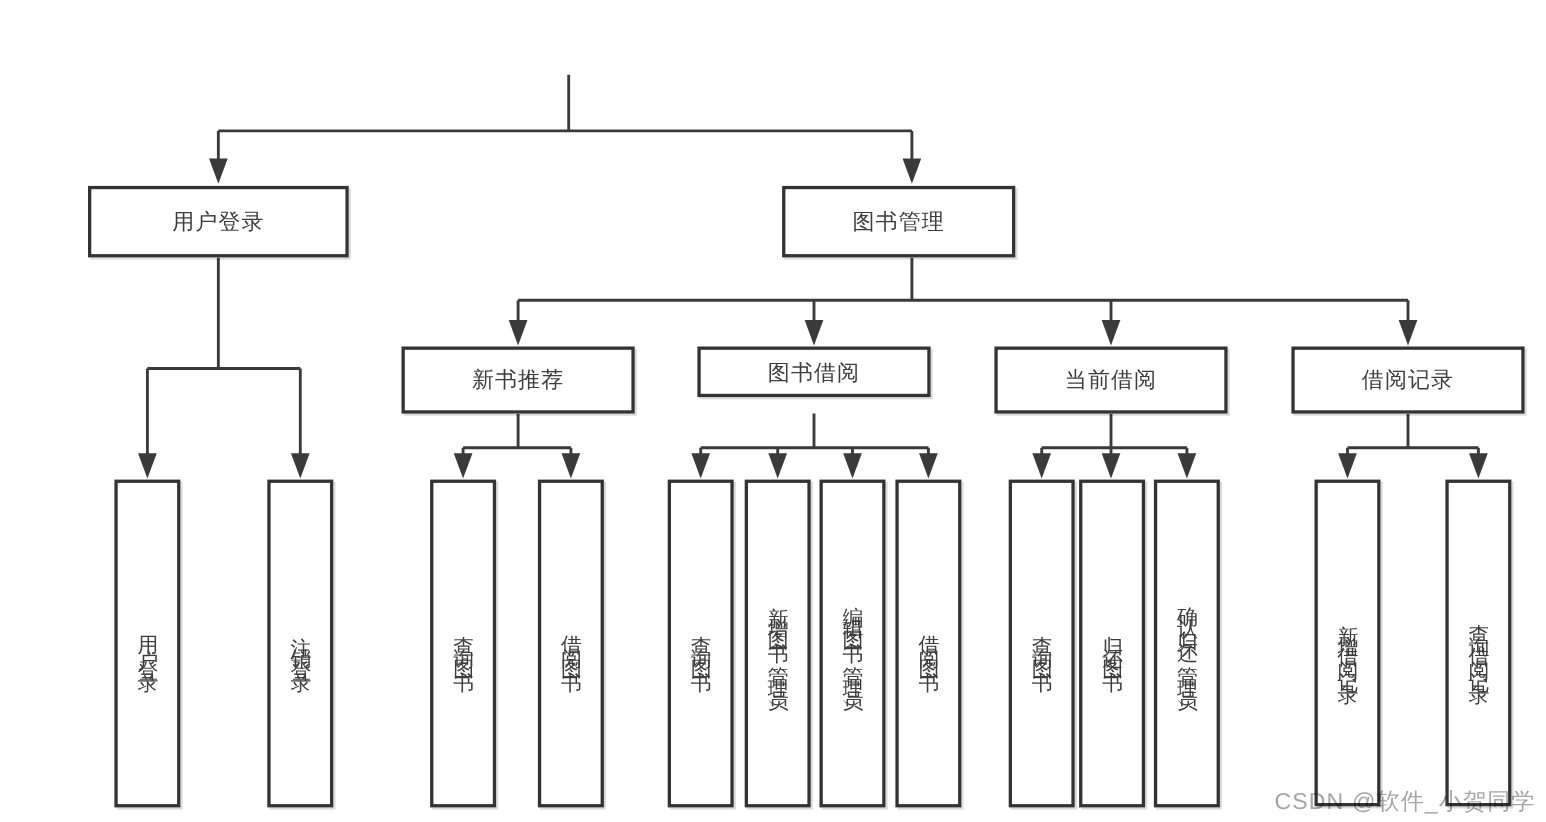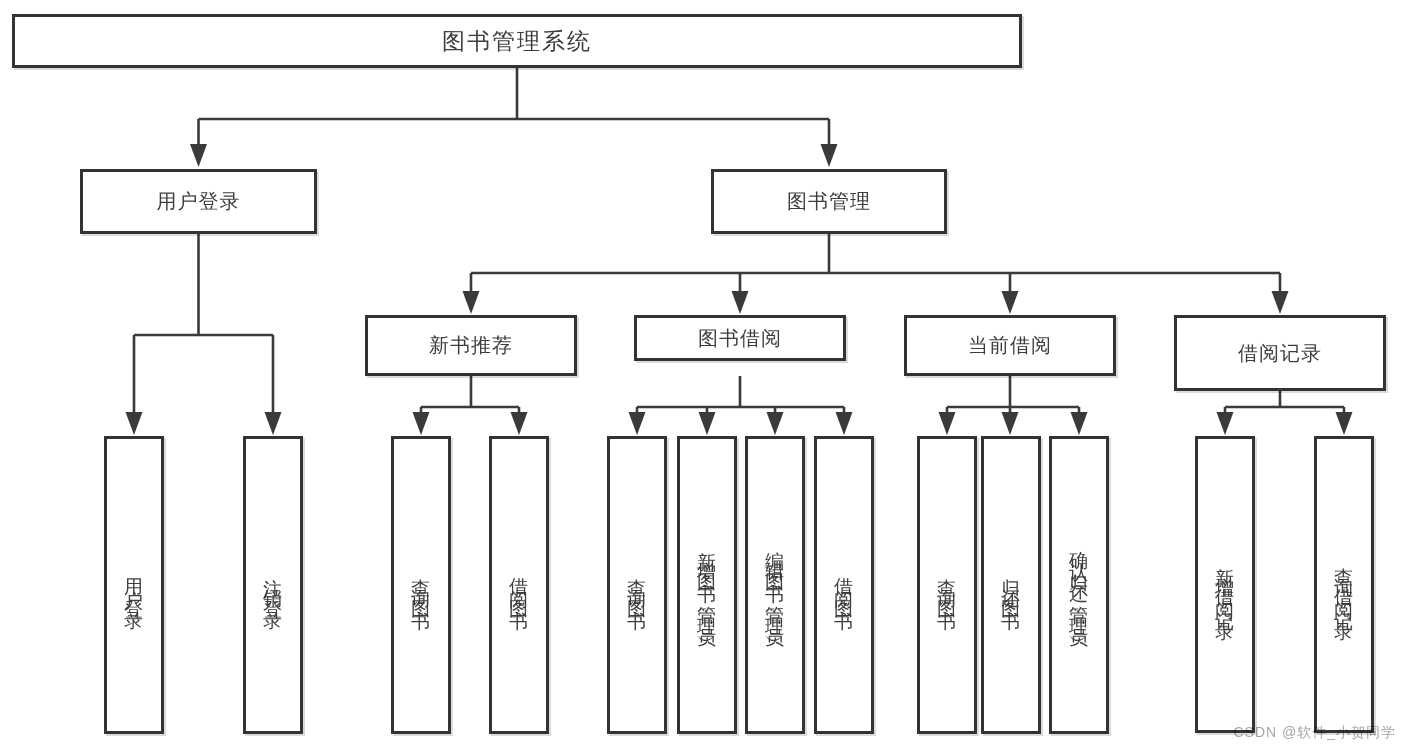--- a/index.html
+++ b/index.html
@@ -53,21 +53,21 @@
     text-orientation: mixed;
     font-size: 19px;
     line-height: 1;
     letter-spacing: 11px;
     white-space: nowrap;
   }
   .watermark {
     position: absolute;
     right: 9px;
     bottom: 5px;
-    font-size: 14px;
+    font-size: 21px;
     letter-spacing: 1px;
     color: var(--watermark);
     mix-blend-mode: multiply;
     z-index: 10;
     white-space: nowrap;
   }
 </style>
 </head>
 <body>
 
@@ -102,29 +102,28 @@
     <path d="M1010 376 V407 M947 407 H1079 M947 407 V413 M1010 407 V413 M1079 407 V413"></path>
     <polygon points="938.5,412 955.5,412 947,435"></polygon>
     <polygon points="1001.5,412 1018.5,412 1010,435"></polygon>
     <polygon points="1070.5,412 1087.5,412 1079,435"></polygon>
 
     <path d="M1280 376 V407 M1225 407 H1344 M1225 407 V413 M1344 407 V413"></path>
     <polygon points="1216.5,412 1233.5,412 1225,435"></polygon>
     <polygon points="1335.5,412 1352.5,412 1344,435"></polygon>
   </svg>
 
-  <div class="box h root" style="left:12px; top:14px; width:1010px; height:54px;">图书管理系统</div>
 
   <div class="box h" style="left:80px; top:169px; width:237px; height:65px;">用户登录</div>
-  <div class="box h" style="left:711px; top:169px; width:236px; height:65px;">图书管理</div>
+  <div class="box h" style="left:711px; top:169px; width:212px; height:65px;">图书管理</div>
 
   <div class="box h" style="left:365px; top:315px; width:212px; height:61px;font-family:Liberation Mono, monospace;">新书推荐</div>
   <div class="box h" style="left:634px; top:315px; width:212px; height:46px;">图书借阅</div>
   <div class="box h" style="left:904px; top:315px; width:212px; height:61px;">当前借阅</div>
-  <div class="box h" style="left:1174px; top:315px; width:212px; height:76px;">借阅记录</div>
+  <div class="box h" style="left:1174px; top:315px; width:212px; height:61px;">借阅记录</div>
 
   <div class="box v" style="left:104px; top:436px; width:60px; height:298px;">
     <span>用户登录</span>
   </div>
   <div class="box v" style="left:243px; top:436px; width:60px; height:298px;">
     <span>注销登录</span>
   </div>
 
   <div class="box v" style="left:391px; top:436px; width:60px; height:298px;">
     <span>查询图书</span>

